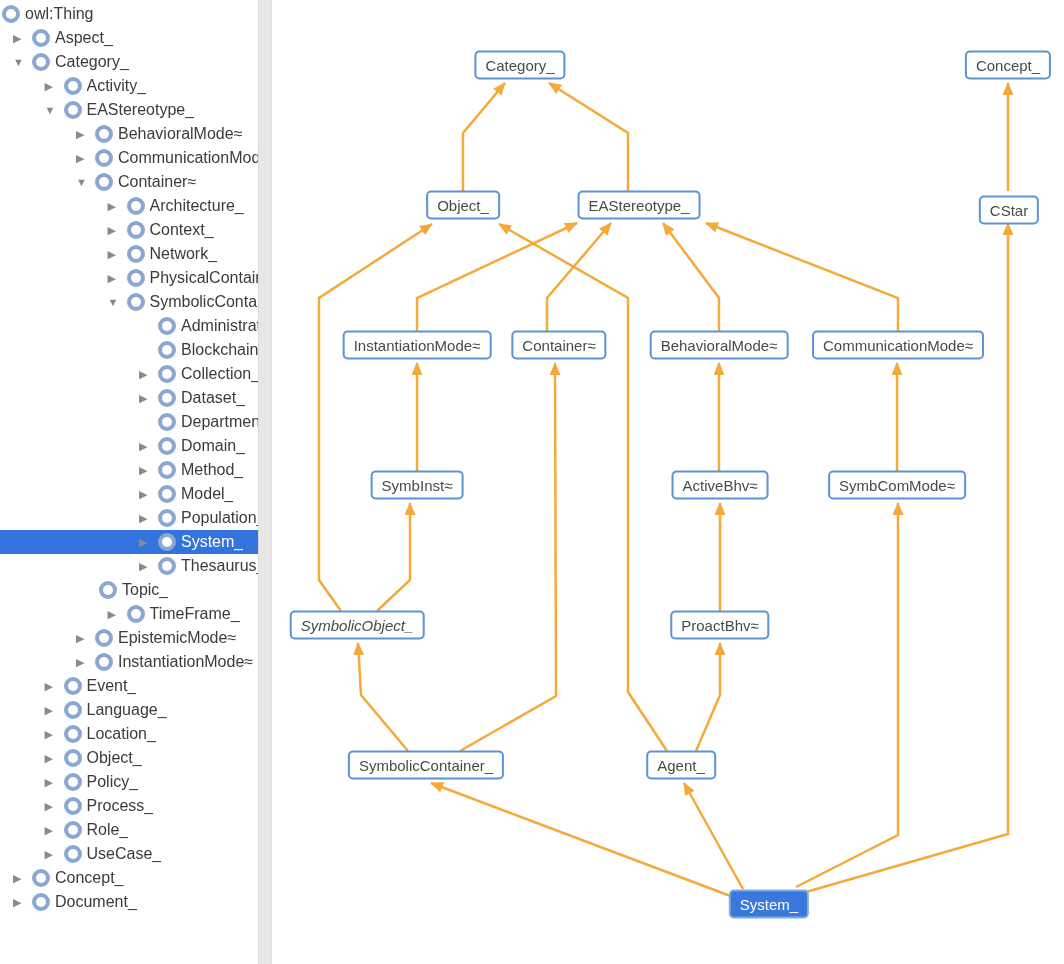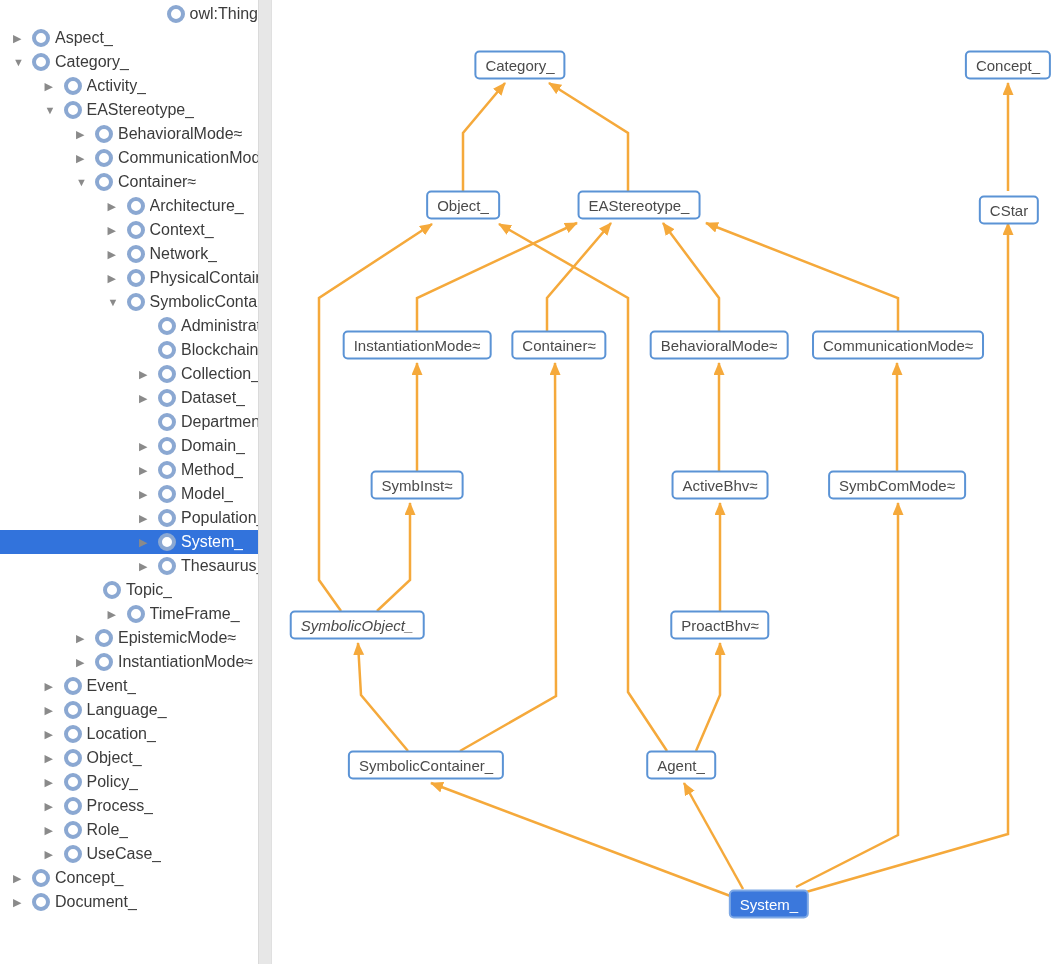--- a/index.html
+++ b/index.html
@@ -103,21 +103,21 @@
     <div class="gnode" style="left: 720px; top: 485px; text-align: center;">ActiveBhv≈</div>
     <div class="gnode" style="left: 897px; top: 485px;">SymbComMode≈</div>
     <div class="gnode" style="left: 357px; top: 625px; font-style: italic;">SymbolicObject_</div>
     <div class="gnode" style="left: 720px; top: 625px;">ProactBhv≈</div>
     <div class="gnode" style="left: 426px; top: 765px;">SymbolicContainer_</div>
     <div class="gnode" style="left: 681px; top: 765px;">Agent_</div>
     <div class="gnode sel" style="left: 769px; top: 904px;">System_</div>
   </div>
 
 <div id="tree-panel">
-    <div class="tree-row" style="padding-left: 2px; justify-content: flex-end;">
+    <div class="tree-row" style="padding-left: 2px;">
       <span class="donut"></span>
       <span class="tree-label">owl:Thing</span>
     </div>
     <div class="tree-row" style="padding-left: 13px;">
       <span class="tw">▶</span>
       <span class="donut"></span>
       <span class="tree-label">Aspect_</span>
     </div>
     <div class="tree-row" style="padding-left: 13px;">
       <span class="tw">▼</span>
@@ -222,21 +222,21 @@
     <div class="tree-row sel" style="padding-left: 139px;">
       <span class="tw">▶</span>
       <span class="donut"></span>
       <span class="tree-label">System_</span>
     </div>
     <div class="tree-row" style="padding-left: 139px;">
       <span class="tw">▶</span>
       <span class="donut"></span>
       <span class="tree-label">Thesaurus_</span>
     </div>
-    <div class="tree-row" style="padding-left: 84px;">
+    <div class="tree-row" style="padding-left: 60px; margin-left: 20px;">
       <span class="tw"></span>
       <span class="donut"></span>
       <span class="tree-label">Topic_</span>
     </div>
     <div class="tree-row" style="padding-left: 107.5px;">
       <span class="tw">▶</span>
       <span class="donut"></span>
       <span class="tree-label">TimeFrame_</span>
     </div>
     <div class="tree-row" style="padding-left: 76px;">

